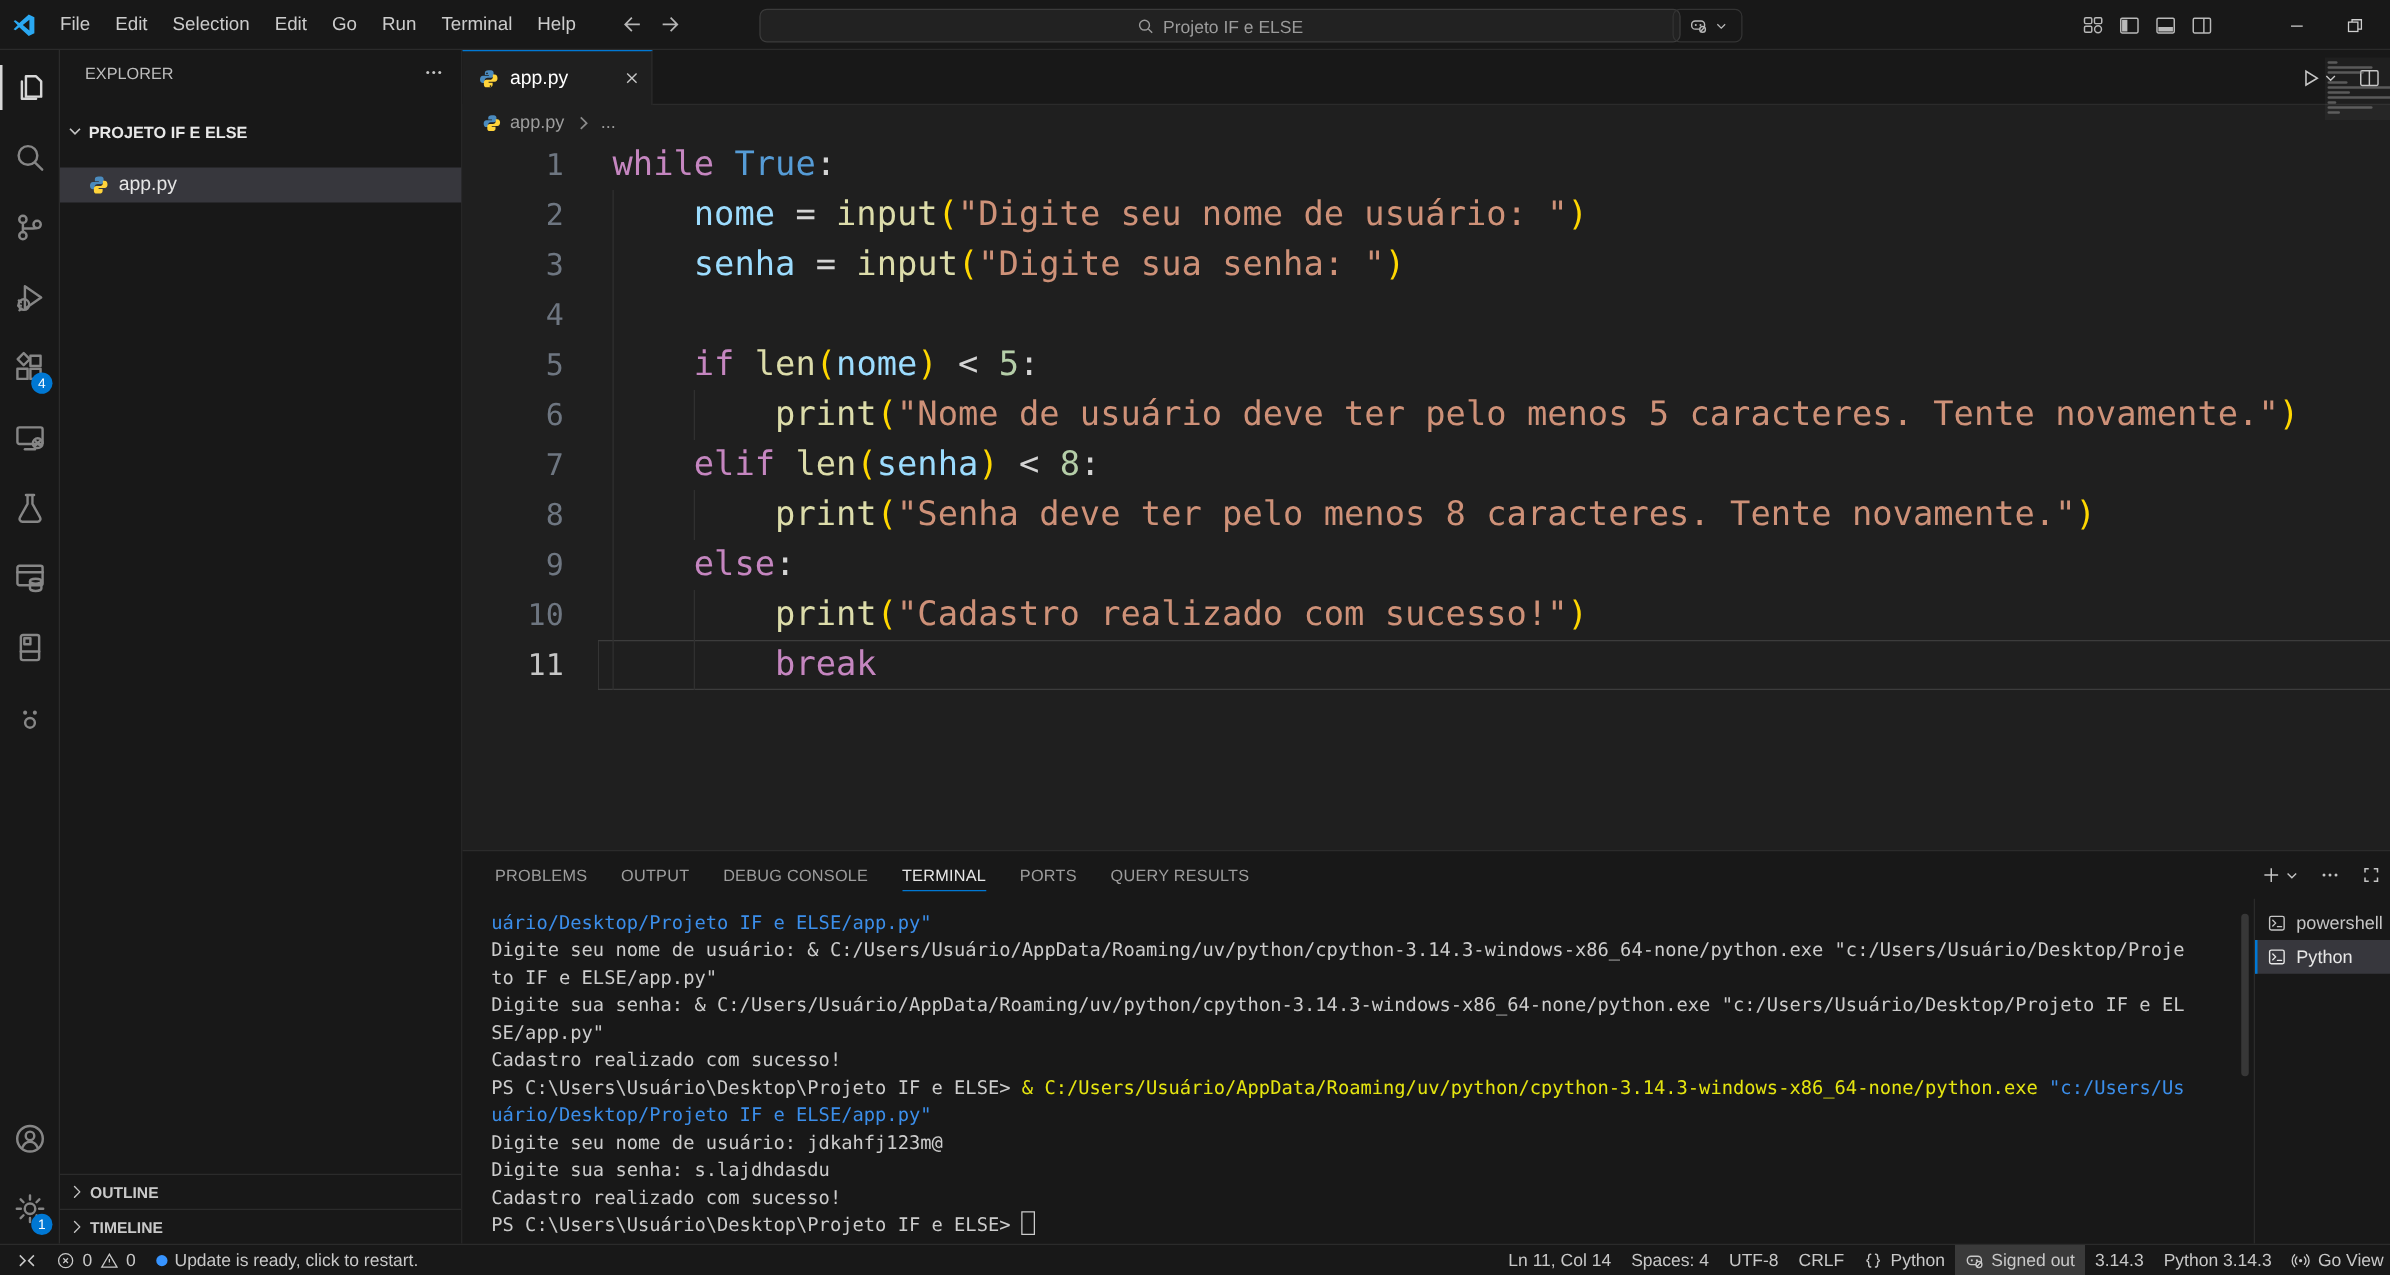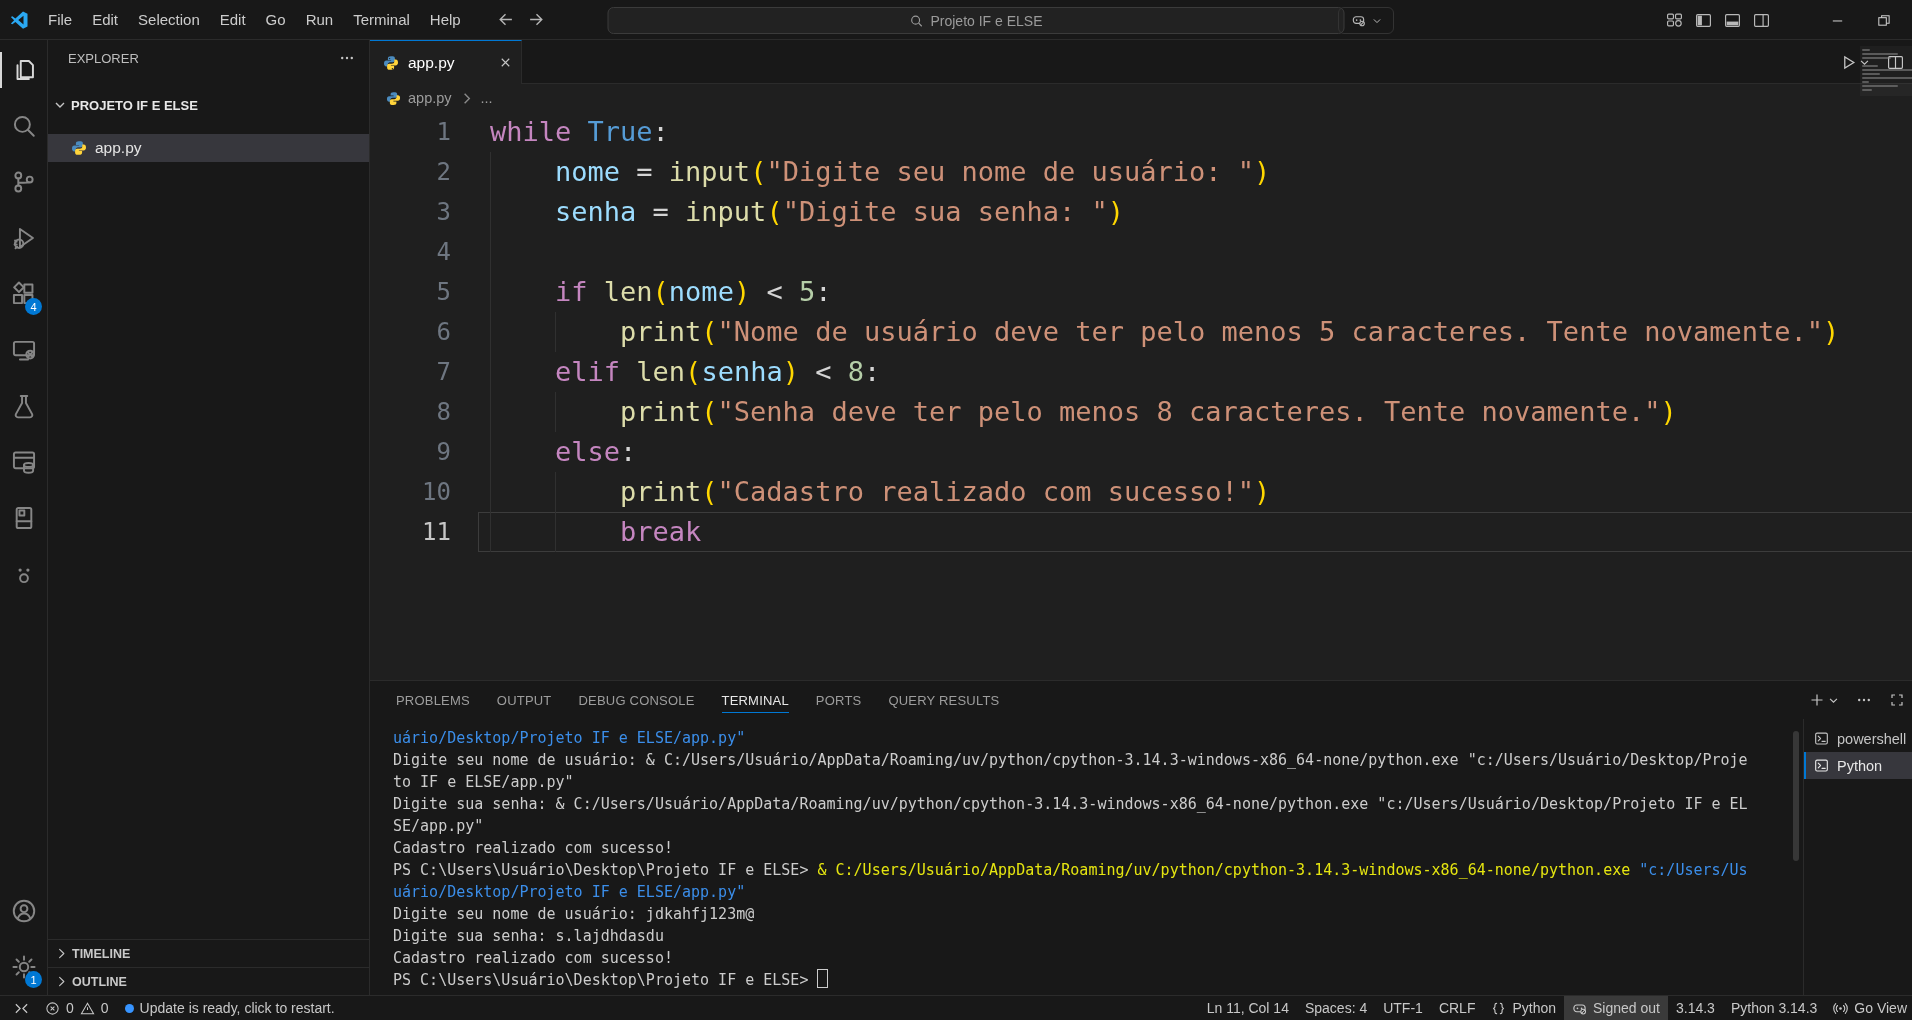--- a/index.html
+++ b/index.html
@@ -354,29 +354,29 @@
             <span>app.py</span>
           </div>
         </div>
       <div class="sb-bottom" id="sbsections">
           <div class="sb-section">
             <span class="icon">
               <svg viewBox="0 0 16 16" width="1em" height="1em" fill="none" stroke="currentColor" stroke-width="1.2" stroke-linecap="round" stroke-linejoin="round">
                 <path d="M6 3.5 10.5 8 6 12.5"></path>
               </svg>
             </span>
-            <span>TIMELINE</span>
+            <span>OUTLINE</span>
           </div>
           <div class="sb-section">
             <span class="icon">
               <svg viewBox="0 0 16 16" width="1em" height="1em" fill="none" stroke="currentColor" stroke-width="1.2" stroke-linecap="round" stroke-linejoin="round">
                 <path d="M6 3.5 10.5 8 6 12.5"></path>
               </svg>
             </span>
-            <span>OUTLINE</span>
+            <span>TIMELINE</span>
           </div>
         </div>
     </div>
 
     <div class="editor-col">
       <div class="editor-area">
         <div class="tabbar">
           <div class="tab">
             <span class="icon" style="font-size:16px;">
                 <svg viewBox="0 0 16 16" width="1em" height="1em">
@@ -592,21 +592,21 @@
       <span>Update is ready, click to restart.</span>
     </span>
     <span class="sb-right" id="sbright">
         <span class="sb-item">
           <span>Ln 11, Col 14</span>
         </span>
         <span class="sb-item">
           <span>Spaces: 4</span>
         </span>
         <span class="sb-item">
-          <span>UTF-1</span>
+          <span>UTF-8</span>
         </span>
         <span class="sb-item">
           <span>CRLF</span>
         </span>
         <span class="sb-item">
           <span class="icon">
             <svg viewBox="0 0 16 16" width="1em" height="1em" fill="none" stroke="currentColor" stroke-width="1.2" stroke-linecap="round" stroke-linejoin="round">
               <path d="M6 2.5c-1.5 0-1.8.8-1.8 1.8v1.5c0 .9-.4 1.6-1.4 1.9v.6c1 .3 1.4 1 1.4 1.9v1.5c0 1 .3 1.8 1.8 1.8M10 2.5c1.5 0 1.8.8 1.8 1.8v1.5c0 .9.4 1.6 1.4 1.9v.6c-1 .3-1.4 1-1.4 1.9v1.5c0 1-.3 1.8-1.8 1.8"></path>
             </svg>
           </span>

